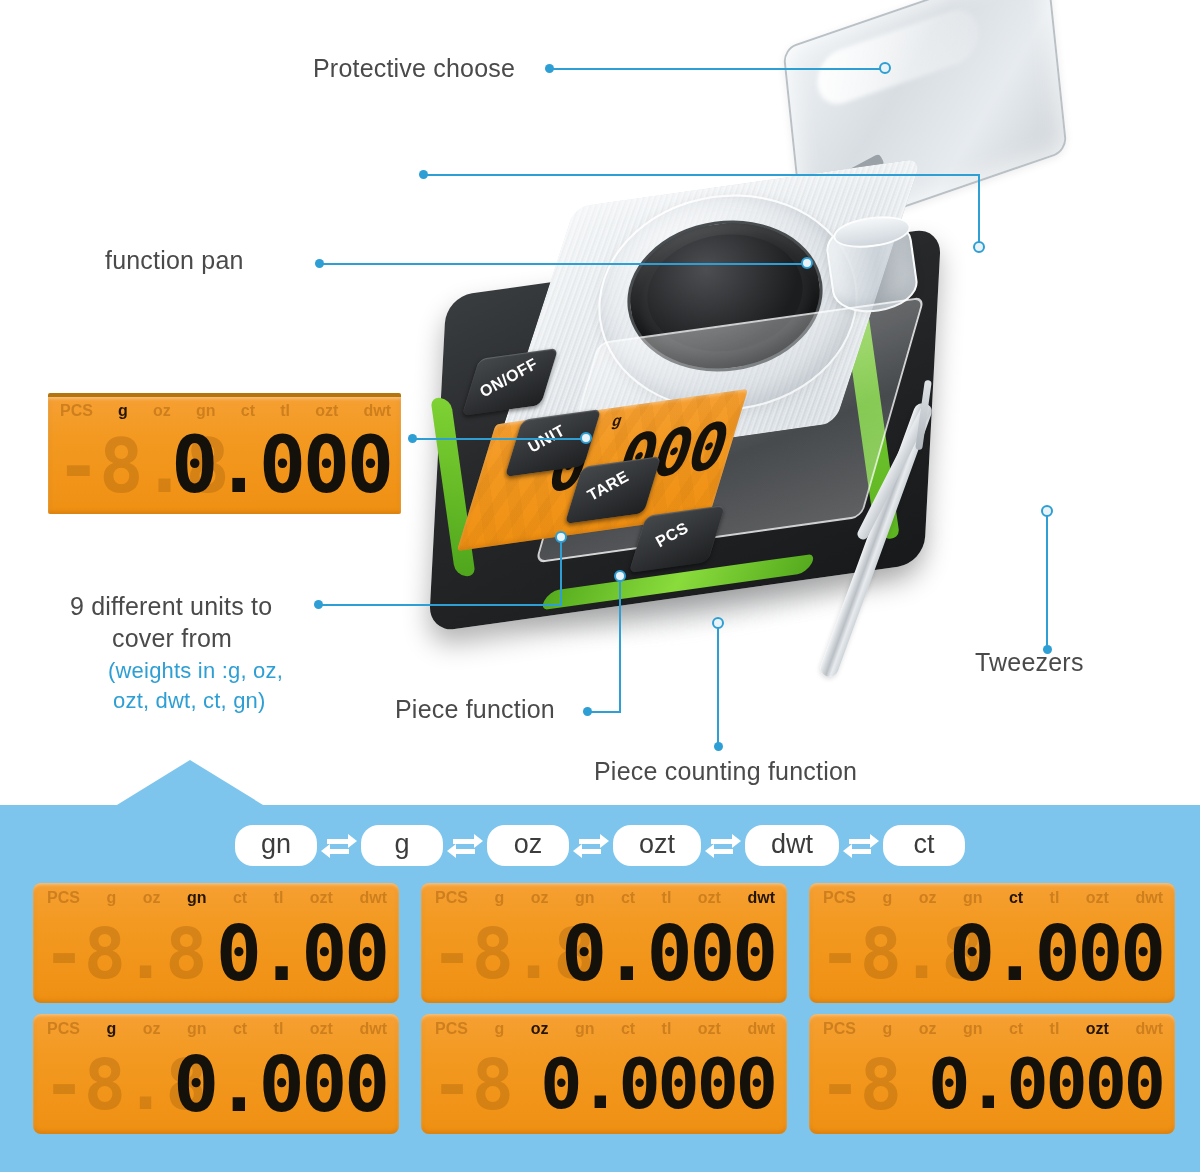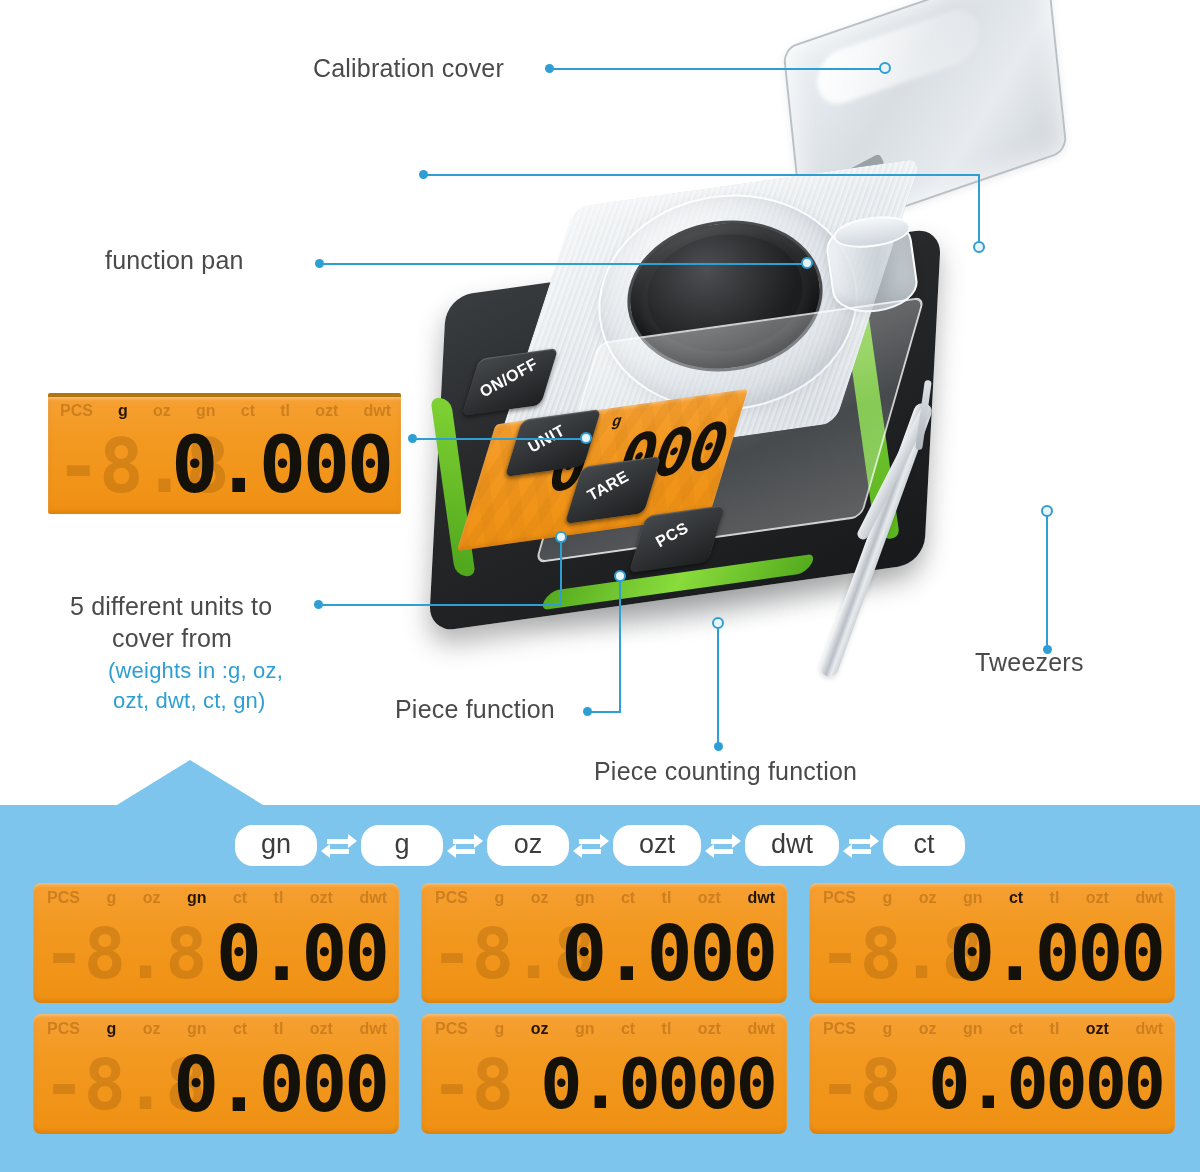--- a/index.html
+++ b/index.html
@@ -253,21 +253,21 @@
                   border-radius:9px; transform: rotate(20deg);
                   box-shadow: 0 2px 5px rgba(0,0,0,.14);"></div>
       <div class="dev" style="left:474px; top:372px; width:11px; height:150px;
                   background: linear-gradient(90deg,#e9ecef,#c5cbd0);
                   border-radius:6px; transform: rotate(27deg);"></div>
       <div class="dev" style="left:505px; top:355px; width:7px; height:70px;
                   background: linear-gradient(180deg,#dfe3e7,#aeb5bb);
                   border-radius:4px; transform: rotate(8deg);"></div>
     </div>
 
-    <div class="callout-label" style="left:313px; top:54px;">Calibration cover</div>
+    <div class="callout-label" style="left:313px; top:54px;">Protective choose</div>
     <div class="cdot" style="left:545px; top:64px;"></div>
     <div class="cline h" style="left:550px; top:68px; width:335px;"></div>
     <div class="cdot hollow" style="left:879px; top:62px;"></div>
 
     <div class="cdot" style="left:419px; top:170px;"></div>
     <div class="cline h" style="left:424px; top:174px; width:556px;"></div>
     <div class="cline v" style="left:978px; top:174px; height:72px;"></div>
     <div class="cdot hollow" style="left:973px; top:241px;"></div>
 
     <div class="callout-label" style="left:105px; top:246px;">function pan</div>
@@ -287,21 +287,21 @@
           <span class="u" style="font-size: 16px;">ozt</span>
           <span class="u" style="font-size: 16px;">dwt</span>
         </div>
       <div class="lcd-ghost" style="font-size:74px; font-weight:700; left:8px; top:24px;">-8.8</div>
       <div class="lcd-digits" style="font-size:78px; font-weight:700; color:#14100a; letter-spacing:-3px; padding-right:10px; top:22px;">0.000</div>
     </div>
     <div class="cdot" style="left:408px; top:434px;"></div>
     <div class="cline h" style="left:413px; top:438px; width:170px;"></div>
     <div class="cdot hollow" style="left:580px; top:432px;"></div>
 
-    <div class="callout-label" style="left:70px; top:592px;">5 different units to</div>
+    <div class="callout-label" style="left:70px; top:592px;">9 different units to</div>
     <div class="callout-label" style="left:112px; top:624px;">cover from</div>
     <div class="callout-label small" style="left:108px; top:658px; color:#2e9fd4; font-size:22px;">(weights in :g, oz,</div>
     <div class="callout-label small" style="left:113px; top:688px; color:#2e9fd4; font-size:22px;">ozt, dwt, ct, gn)</div>
 
     <div class="cdot" style="left:314px; top:600px;"></div>
     <div class="cline h" style="left:319px; top:604px; width:243px;"></div>
     <div class="cline v" style="left:560px; top:540px; height:64px;"></div>
     <div class="cdot hollow" style="left:555px; top:531px;"></div>
 
     <div class="callout-label" style="left:395px; top:695px;">Piece function</div>

